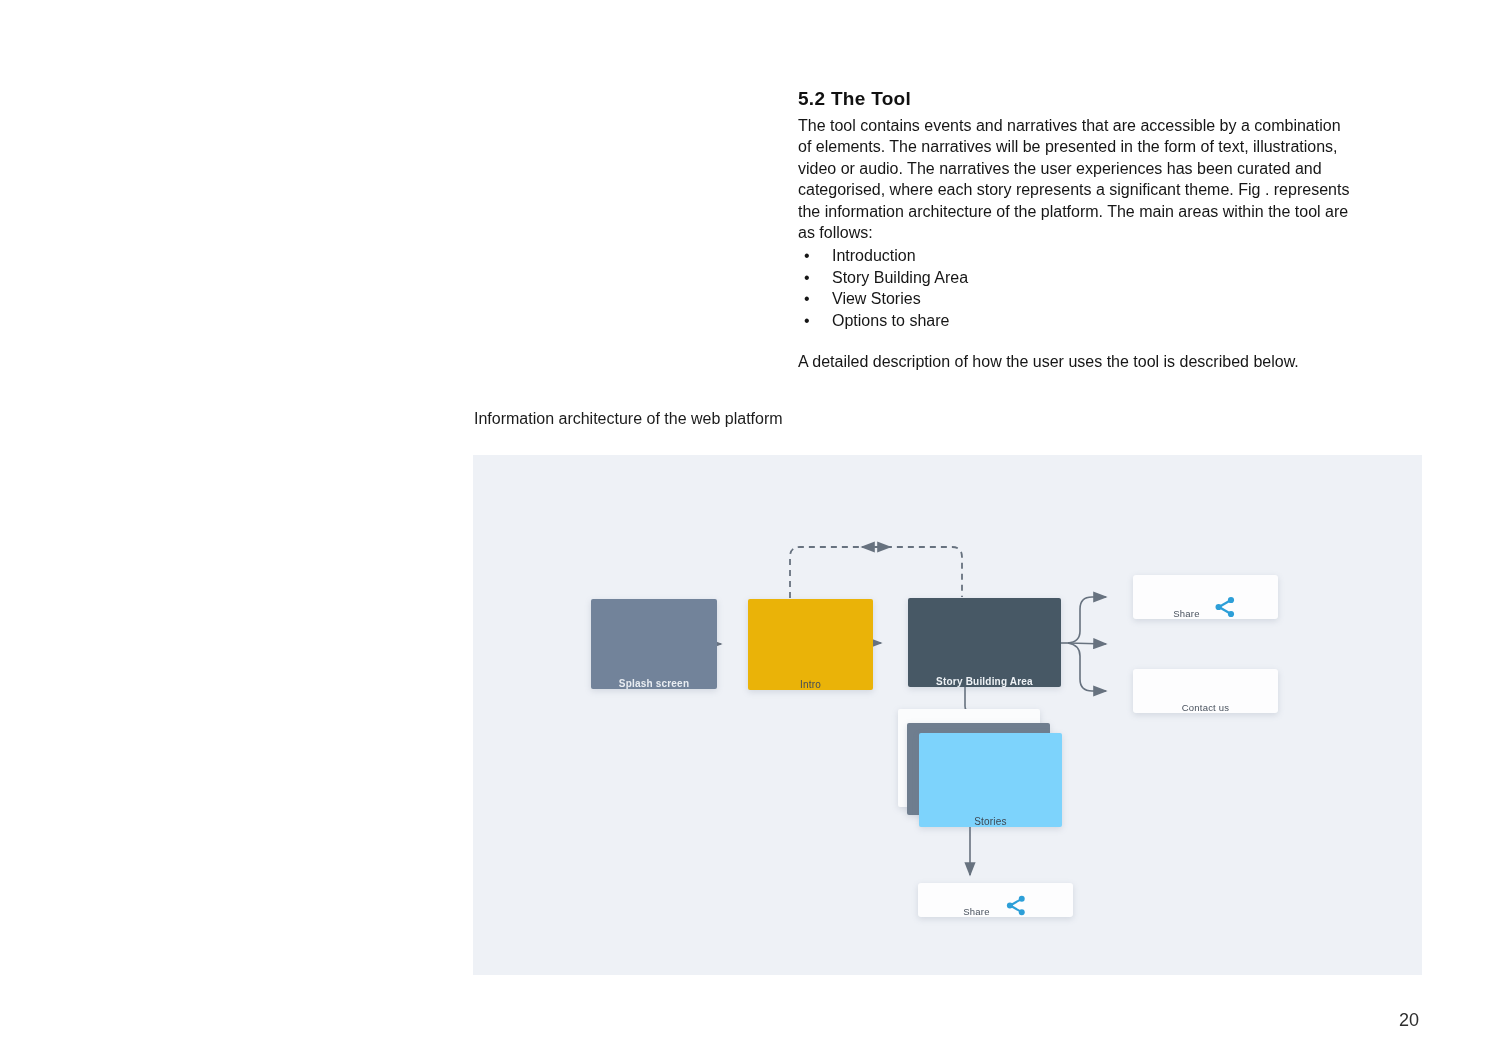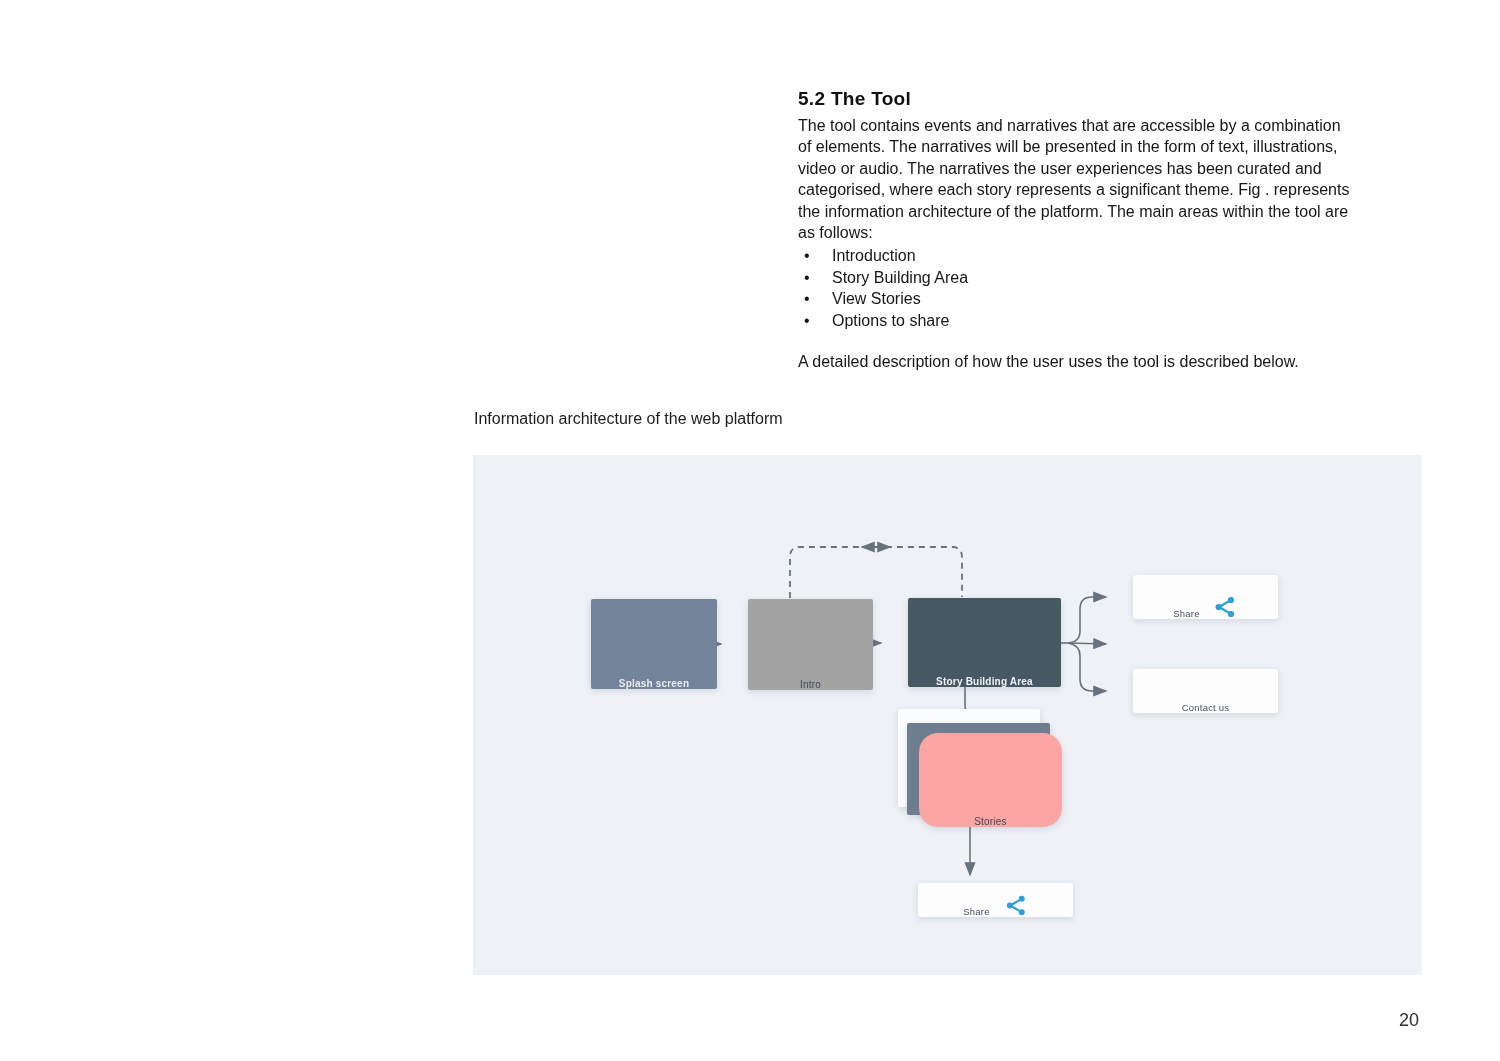--- a/index.html
+++ b/index.html
@@ -29,36 +29,36 @@
 
   .node, .menu, .card, .share-pill {
     position:absolute; display:flex; align-items:flex-end; justify-content:center;
     border-radius:2px; box-shadow:0 2px 6px rgba(110,125,145,.22);margin-left:20px;
   }
   .node span, .menu span, .card span, .share-pill span { letter-spacing:.2px; }
 
   .splash { left:98px; top:144px; width:126px; height:90px; background:var(--splash,#72839a); }
   .splash span { color:#e9edf2; font-size:10px; font-weight:600; }
 
-  .intro { left:255px; top:144px; width:125px; height:91px; background:#a3a3a3; }
+  .intro { left:255px; top:144px; width:125px; height:91px; background:#eab308; }
   .intro span { color:#424c59; font-size:10px; font-weight:500; }
 
   .sba { left:415px; top:143px; width:153px; height:89px; background:var(--sba,#475865); }
   .sba span { color:#eef2f6; font-size:10px; font-weight:700; }
 
   .menu { left:640px; width:145px; height:44px; background:#fdfdfe; border-radius:3px; gap:12px; }
   .menu span { color:#49525e; font-size:9.5px; font-weight:500; }
   .menu.m-share { top:120px; }
   .menu.m-about { top:167px; }
   .menu.m-contact { top:214px; }
 
   .card { border-radius:2px; }
   .card.back  { left:405px; top:254px; width:142px; height:98px; background:#fbfcfd; }
   .card.mid   { left:414px; top:268px; width:143px; height:92px; background:var(--cardgray,#6f7e8f); }
-  .card.front { left:426px; top:278px; width:143px; height:94px; background:#fca5a5;border-radius:19px; }
+  .card.front { left:426px; top:278px; width:143px; height:94px; background:#7dd3fc; }
   .card.front span { color:#3d4752; font-size:10px; font-weight:500; }
 
   .share-pill { left:425px; top:428px; width:155px; height:34px; background:#fdfdfe; border-radius:3px; gap:14px; }
   .share-pill span { color:#49525e; font-size:9.5px; font-weight:500; }
 
   .share-svg line { stroke:var(--blue,#2d9fd8); stroke-width:2.2; }
   .share-svg circle { fill:var(--blue,#2d9fd8); }
 
   
   .page-num { position:absolute; left:1399px; top:1010px; font-size:18px; color:#2e2e2e;text-align:right; }

